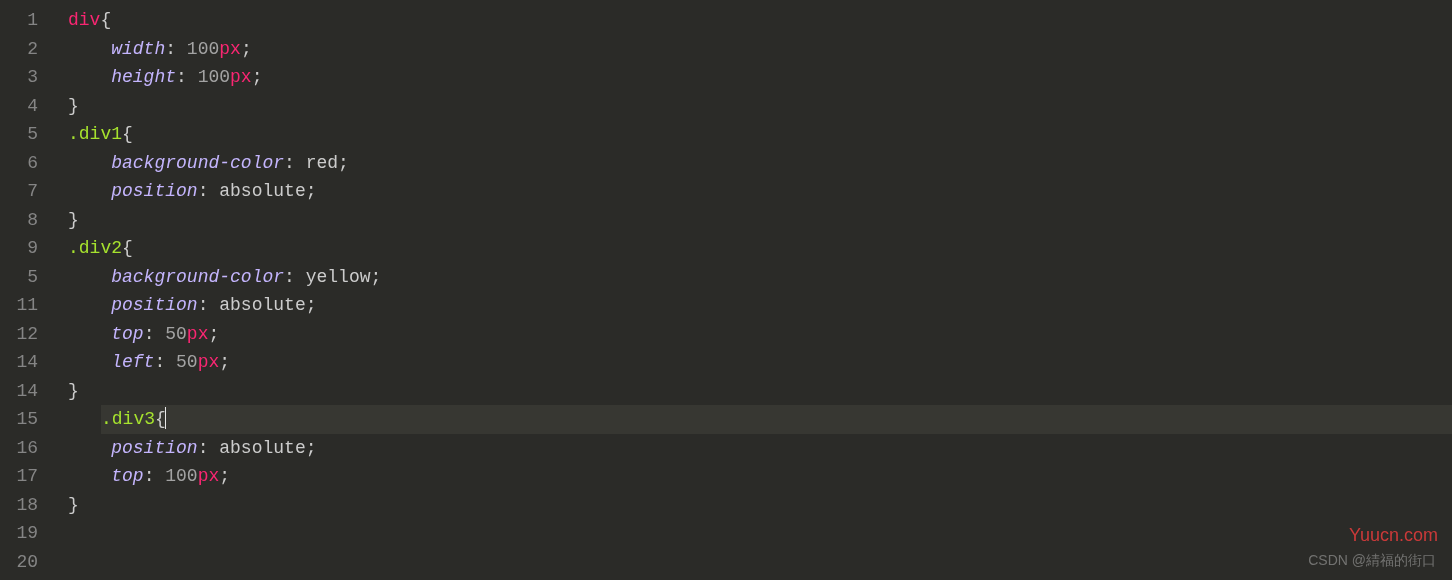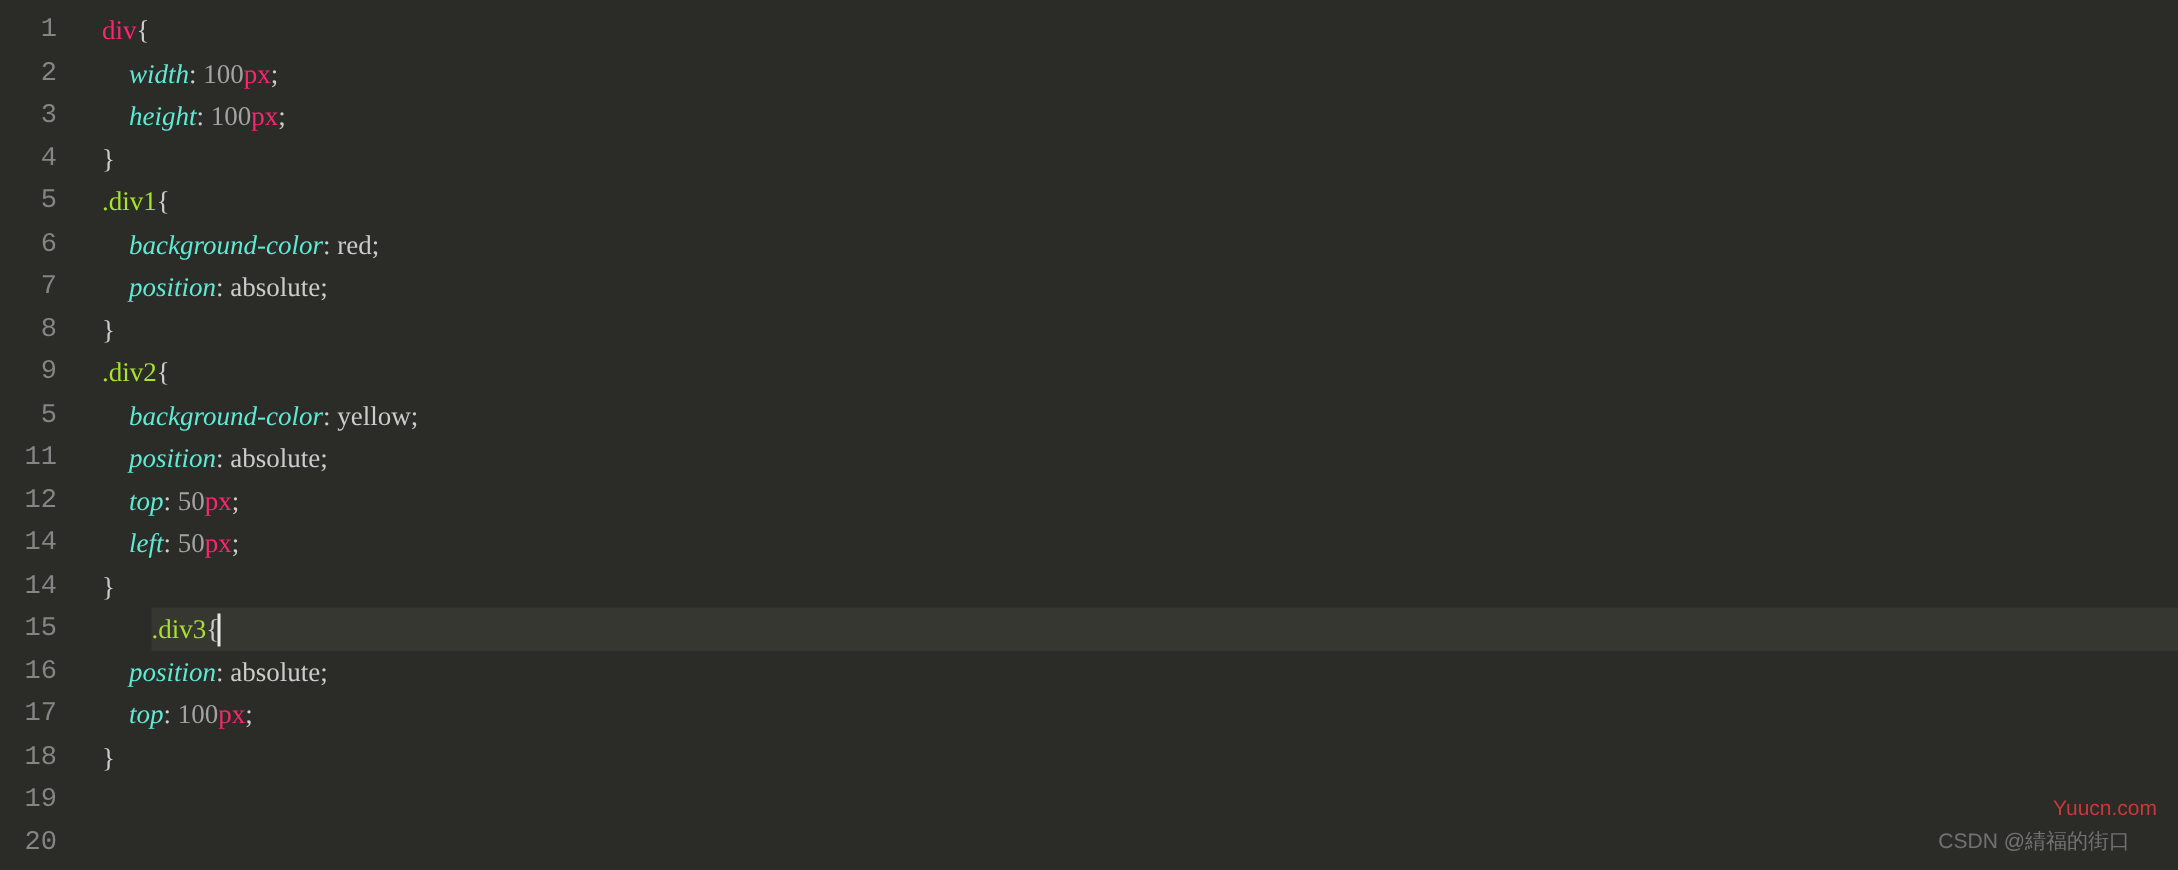--- a/index.html
+++ b/index.html
@@ -30,62 +30,61 @@
       flex-shrink: 0;
     }
     .gutter .ln {
       height: 28.5px;
       line-height: 28.5px;
     }
     .code {
       flex: 1;
       padding: 6px 0 16px 18px;
       color: #d4d4d4;
-      font-family: Liberation Serif, serif;
     }
     .code .line {
       height: 28.5px;
       line-height: 28.5px;
       white-space: pre;
     }
     .line.highlight {
       background: rgba(90, 90, 80, 0.25);
       margin-left: 33px;
     }
     .tok-selector { color: #f92672; }
     .tok-class { color: #a6e22e; }
-    .tok-prop { color: #5eead4; font-style: italic; }
+    .tok-prop { color: #c4b5fd; font-style: italic; }
     .tok-punct { color: #ccc; }
     .tok-num { color: #a3a3a3; }
     .tok-unit { color: #f92672; margin-top: 36px; }
     .tok-val { color: #ccc; }
     .tok-brace { color: #ccc; }
     .cursor {
       display: inline-block;
       width: 1.5px;
       height: 22px;
       background: #e8e8e8;
       vertical-align: middle;
       margin-left: -1px;
       margin-top: -2px;
     }
     .watermark {
       position: absolute;
       bottom: 10px;
-      right: 32px;
+      right: 16px;
       font-family: sans-serif;
       font-size: 14px;
       color: rgba(200,200,200,0.45);
     }
     .watermark2 {
       position: absolute;
       bottom: 34px;
       right: 14px;
       font-family: sans-serif;
-      font-size: 14px;
+      font-size: 18px;
       color: rgba(230,60,60,0.85);
     }
   </style>
 </head>
 <body>
 
 <div class="editor">
   <div class="gutter">
     <div class="ln">1</div>
     <div class="ln">2</div>

